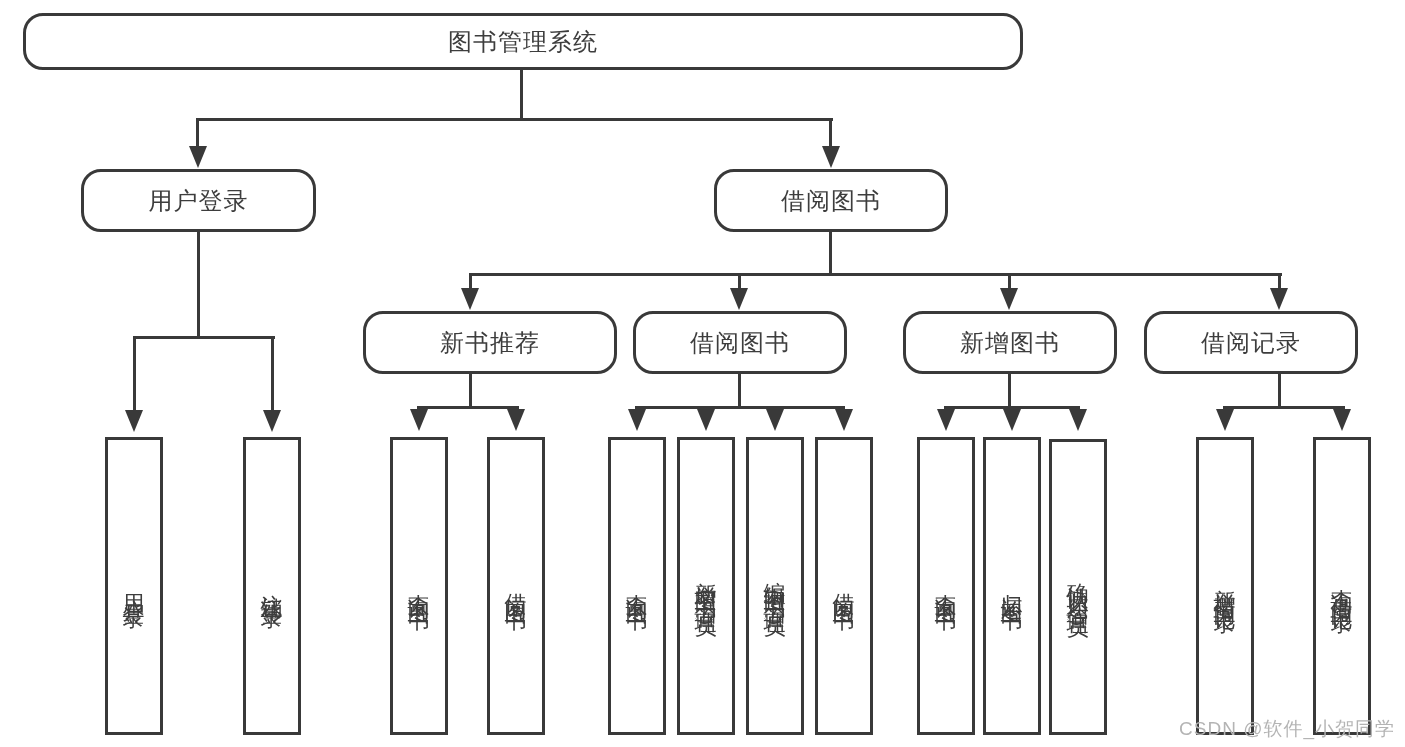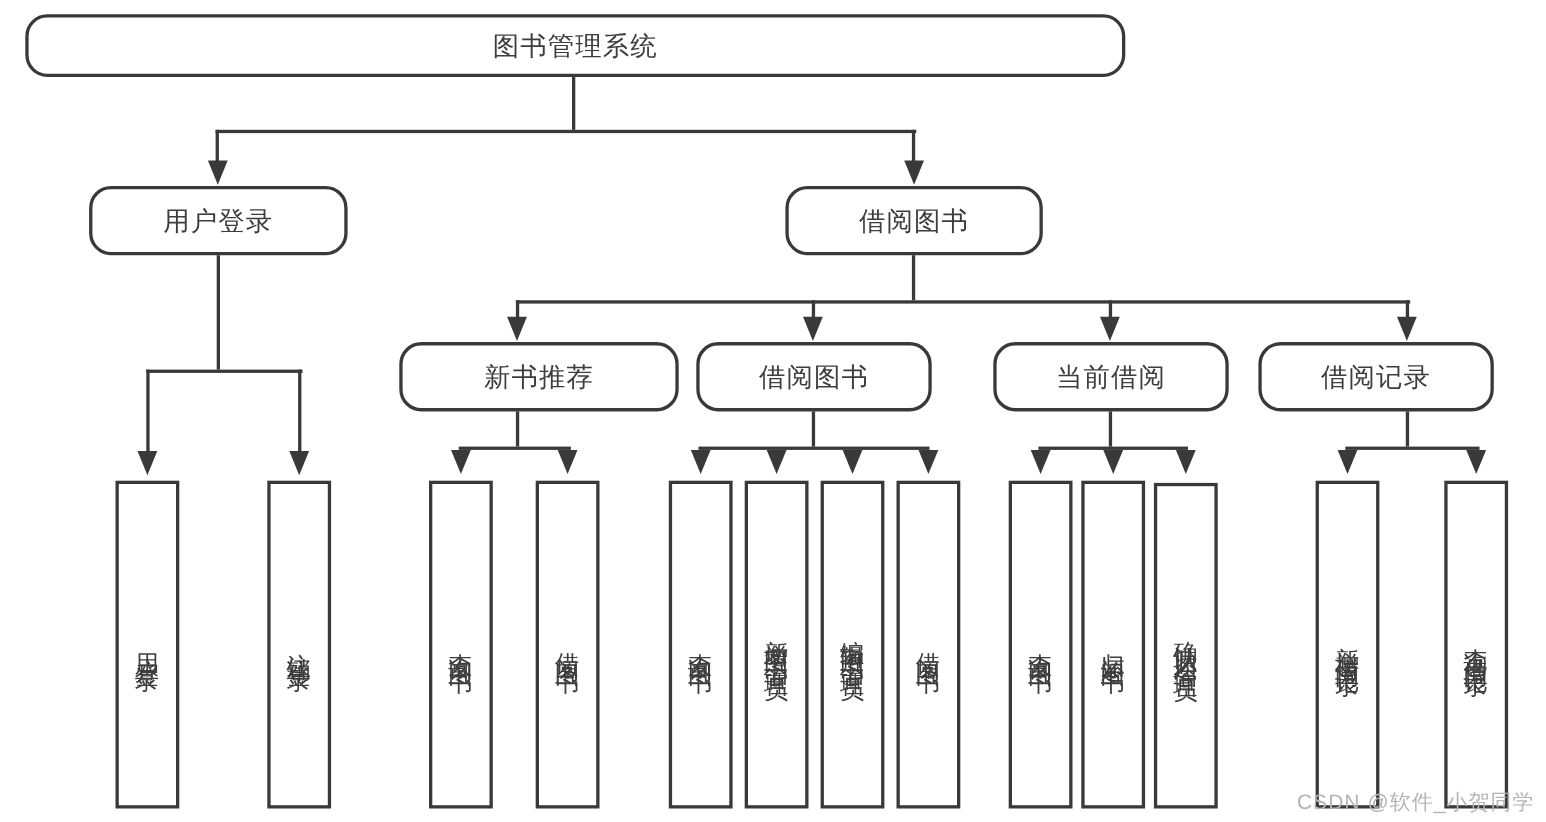--- a/index.html
+++ b/index.html
@@ -89,21 +89,21 @@
   <div class="ln" style="left:738px;top:273px;width:3px;height:17px"></div>
   <div class="ln" style="left:1008px;top:273px;width:3px;height:17px"></div>
   <div class="ln" style="left:1278px;top:273px;width:3px;height:17px"></div>
   <div class="arrow" style="left:461px;top:288px"></div>
   <div class="arrow" style="left:730px;top:288px"></div>
   <div class="arrow" style="left:1000px;top:288px"></div>
   <div class="arrow" style="left:1270px;top:288px"></div>
 
   <div class="box hbox" style="left:363px;top:311px;width:254px;height:63px">新书推荐</div>
   <div class="box hbox" style="left:633px;top:311px;width:214px;height:63px">借阅图书</div>
-  <div class="box hbox" style="left:903px;top:311px;width:214px;height:63px">当前借阅</div>
+  <div class="box hbox" style="left:903px;top:311px;width:214px;height:63px">新增图书</div>
   <div class="box hbox" style="left:1144px;top:311px;width:214px;height:63px">借阅记录</div>
 
   <div class="ln" style="left:469px;top:374px;width:3px;height:32px"></div>
   <div class="ln" style="left:417px;top:406px;width:102px;height:3px"></div>
   <div class="arrow" style="left:410px;top:409px"></div>
   <div class="arrow" style="left:507px;top:409px"></div>
 
   <div class="ln" style="left:738px;top:374px;width:3px;height:32px"></div>
   <div class="ln" style="left:635px;top:406px;width:210px;height:3px"></div>
   <div class="arrow" style="left:628px;top:409px"></div>

